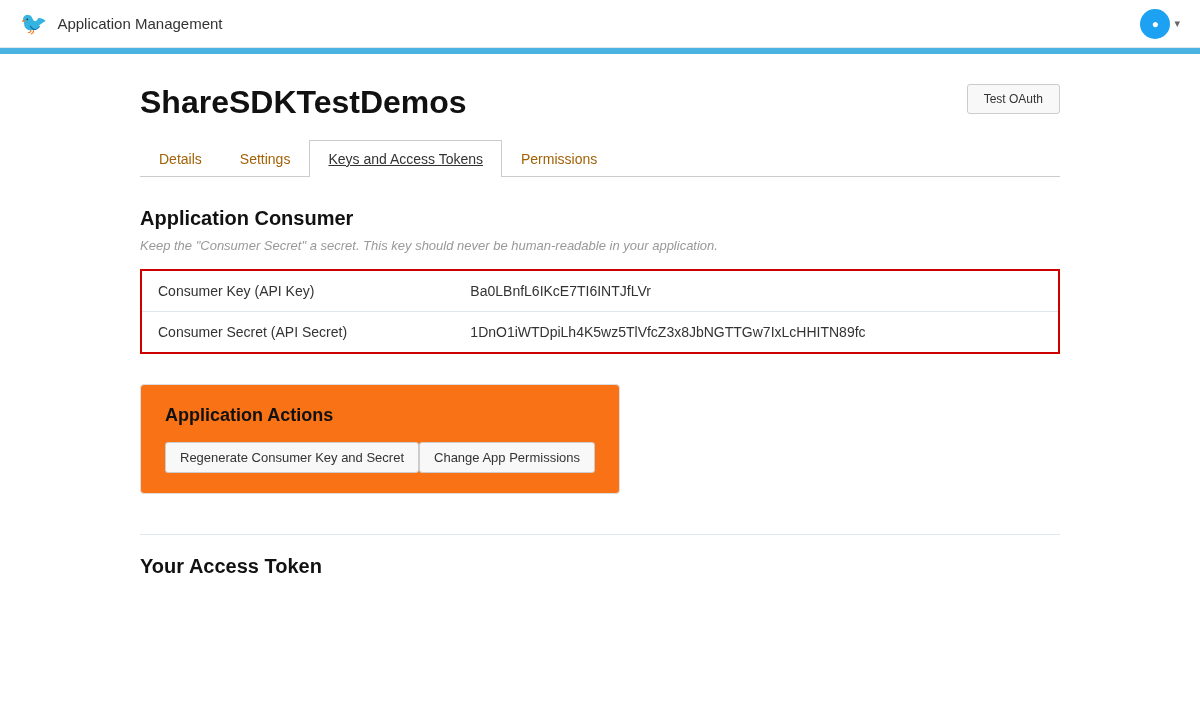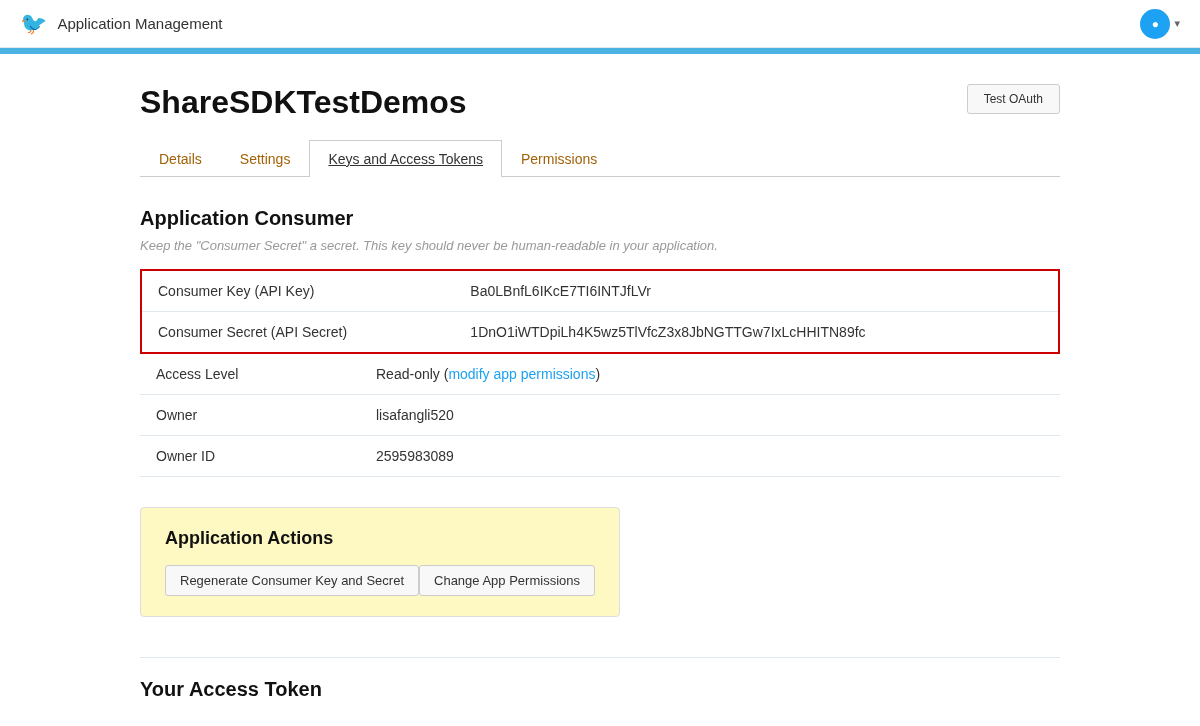--- a/index.html
+++ b/index.html
@@ -145,21 +145,21 @@
       color: #333;
     }
     .modify-link {
       color: #1da1f2;
       text-decoration: none;
       font-size: 14px;
     }
 
     
     .actions-box {
-      background: #fef9c3;
+      background: #f97316;
       border: 1px solid #ddd;
       border-radius: 4px;
       padding: 20px 24px;
       margin-top: 30px;
       margin-bottom: 30px;
       display: inline-block;
       min-width: 480px;
     }
     .actions-title {
       font-size: 18px;
@@ -262,38 +262,20 @@
       </tr>
       <tr>
         <td class="label-col">Consumer Secret (API Secret)</td>
         <td class="value-col">1DnO1iWTDpiLh4K5wz5TlVfcZ3x8JbNGTTGw7IxLcHHITN89fc</td>
       </tr>
     </tbody>
       </table>
   </div>
 
   
-  <table class="settings-table">
-    <tbody>
-        <tr>
-      <td class="label-col">Access Level</td>
-      <td class="value-col">
-        Read-only (<a href="#" class="modify-link">modify app permissions</a>)
-      </td>
-    </tr>
-    <tr>
-      <td class="label-col">Owner</td>
-      <td class="value-col">lisafangli520</td>
-    </tr>
-    <tr>
-      <td class="label-col">Owner ID</td>
-      <td class="value-col">2595983089</td>
-    </tr>
-  </tbody>
-    </table>
 
   
   <div class="actions-box">
     <div class="actions-title">Application Actions</div>
     <div class="actions-buttons">
       <button class="action-btn">Regenerate Consumer Key and Secret</button>
       <button class="action-btn">Change App Permissions</button>
     </div>
   </div>
 

